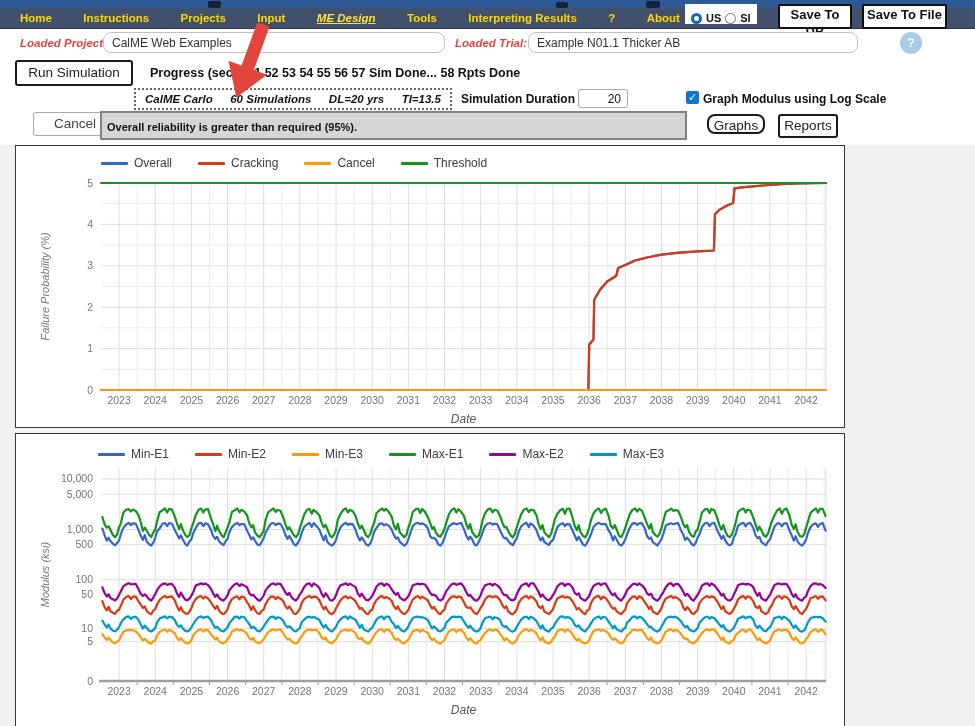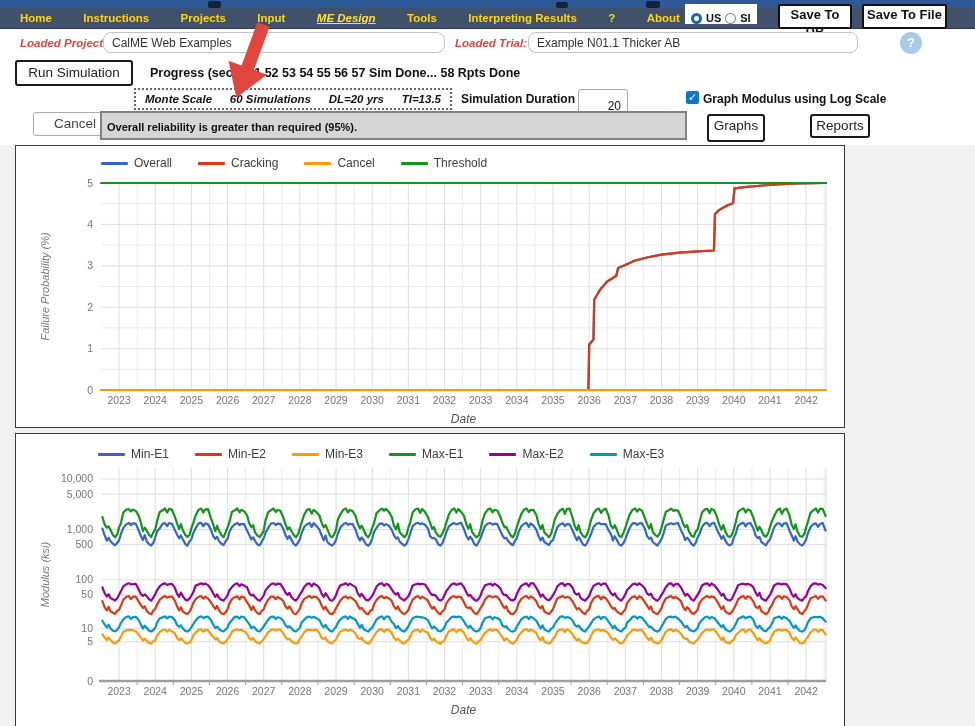--- a/index.html
+++ b/index.html
@@ -29,21 +29,21 @@
   #help-circle{width:22px;height:22px;border-radius:50%;background:#a9cbe8;color:#fff;font-weight:700;
                font-size:13px;text-align:center;line-height:22px;cursor:pointer;}
   
   .cta-btn{background:#fff;border:2px solid #1a1a1a;border-radius:3px;font-size:13.5px;color:#222;
            text-align:center;cursor:pointer;box-sizing:border-box;}
   #cancel-btn{background:#fff;border:1px solid #ababab;border-radius:3px;font-size:13.5px;color:#444;
               text-align:center;cursor:pointer;box-sizing:border-box;}
   .bold-txt{font-weight:700;color:#111;}
   #mc-box{border:2px dotted #666;box-sizing:border-box;display:flex;align-items:center;
           font-weight:700;font-style:italic;font-size:11.5px;color:#111;padding:0 9px;justify-content:space-between;}
-  #dur-input{border:1px solid #a9a9a9;border-radius:3px;text-align:right;padding:16px 6px;width:50px;height:19px;
+  #dur-input{border:1px solid #a9a9a9;border-radius:3px;text-align:right;padding:8px 6px;width:50px;height:19px;
              font-size:12px;color:#111;box-sizing:border-box;font-family:"Liberation Sans",sans-serif;}
   #chk{width:13px;height:13px;background:#0b76d1;border-radius:2px;color:#fff;font-size:11px;
        line-height:13px;text-align:center;cursor:pointer;}
   #status-box{background:#d6d6d6;border:2px solid #828282;box-sizing:border-box;
               font-size:11px;font-weight:700;color:#111;padding:8px 5px;}
   
   #gray-bg{left:0;top:145px;width:975px;height:581px;background:#f1f1f1;}
   .chart-panel{background:#fff;border:1.5px solid #3a3a3a;box-sizing:border-box;}
   .legend{position:absolute;display:flex;align-items:center;gap:26px;}
   .legend-item{display:flex;align-items:center;gap:6px;}
@@ -88,36 +88,36 @@
   <span class="abs red-lbl" style="left:20px;top:37px;">Loaded Project:</span>
   <input class="abs text-input" style="left: 103px; top: 32px; width: 342px; height: 21px;" value="CalME Web Examples">
   <span class="abs red-lbl" style="left:455px;top:37px;">Loaded Trial:</span>
   <input class="abs text-input" style="left: 528px; top: 32px; width: 330px; height: 21px;" value="Example N01.1 Thicker AB">
   <div class="abs" id="help-circle" style="left:900px;top:32px;">?</div>
 
   <div class="abs cta-btn" style="left:15px;top:60px;width:118px;height:26px;line-height:22px;">Run Simulation</div>
   <span class="abs bold-txt" style="left:150px;top:66px;font-size:12.5px;">Progress (secs) 51 52 53 54 55 56 57 Sim Done... 58 Rpts Done</span>
 
   <div class="abs" id="mc-box" style="left:134px;top:88px;width:318px;height:22px;">
-    <span>Monte Scale</span>
+    <span>CalME Carlo</span>
     <span>60 Simulations</span>
     <span>DL=20 yrs</span>
     <span>TI=13.5</span>
   </div>
 
   <span class="abs bold-txt" style="left:461px;top:92px;font-size:12px;">Simulation Duration</span>
   <input class="abs" id="dur-input" style="left: 578px; top: 89px;" value="20">
   <span class="abs bold-txt" style="left:637px;top:92px;font-size:12px;margin-top:16px;">yrs</span>
   <div class="abs" id="chk" style="left:686px;top:91px;">✓</div>
   <span class="abs bold-txt" style="left:703px;top:92px;font-size:12px;">Graph Modulus using Log Scale</span>
 
   <div class="abs" id="cancel-btn" style="left:33px;top:112px;width:84px;height:24px;line-height:22px;">Cancel</div>
   <div class="abs" id="status-box" style="left:100px;top:111px;width:587px;height:29px;">Overall reliability is greater than required (95%).</div>
-  <div class="abs cta-btn" style="left:707px;top:114px;width:58px;height:28px;line-height:20px;">Graphs</div>
-  <div class="abs cta-btn" style="left:778px;top:114px;width:60px;height:24px;line-height:20px;margin-left:32px;">Reports</div>
+  <div class="abs cta-btn" style="left:707px;top:114px;width:58px;height:20px;line-height:20px;border-radius:8px;">Graphs</div>
+  <div class="abs cta-btn" style="left:778px;top:114px;width:60px;height:24px;line-height:20px;">Reports</div>
 
   <div class="abs" id="gray-bg"></div>
 
   <div class="abs chart-panel" id="chart1-panel" style="left:15px;top:145px;width:830px;height:283px;">
     <div class="legend" id="legend1" style="left:85px;top:10px;">
         <div class="legend-item">
           <span class="legend-line" style="background: rgb(51, 102, 204);"></span>
           <span class="legend-lbl">Overall</span>
         </div>
         <div class="legend-item">

